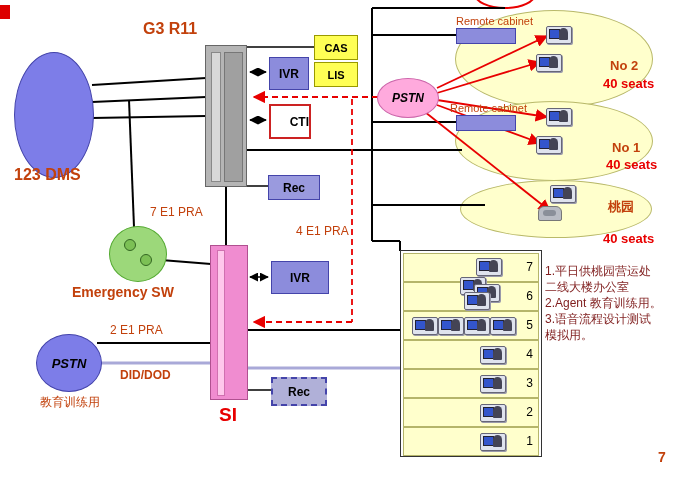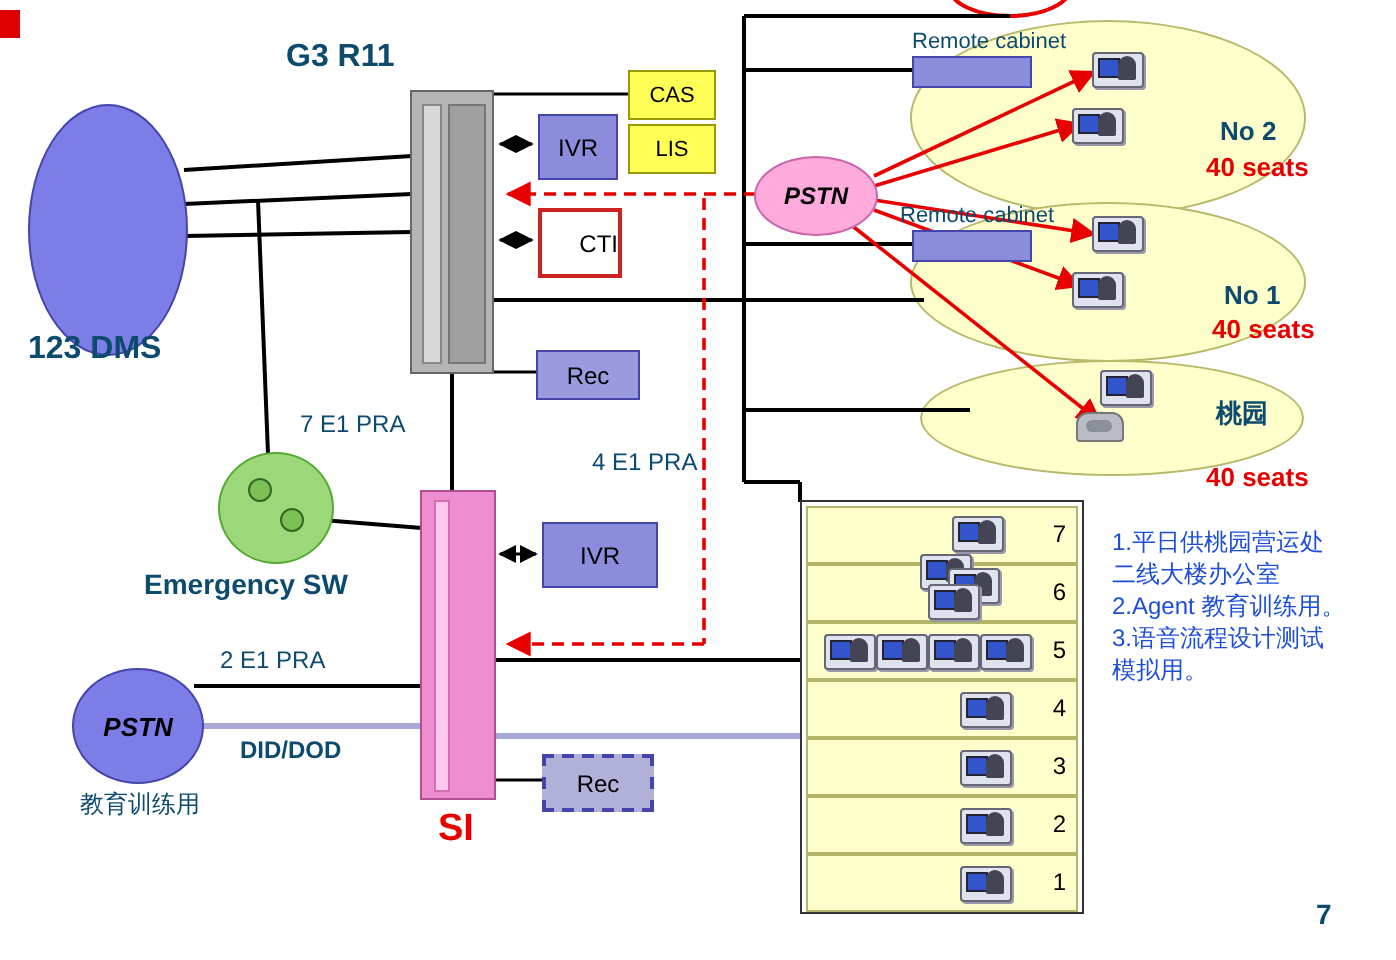--- a/index.html
+++ b/index.html
@@ -1,31 +1,31 @@
 <!DOCTYPE html>
 <html><head>
 <meta charset="utf-8">
 <style>
   html,body{margin:0;padding:0;background:#fff;}
   .stage{position:relative;width:698px;height:480px;background:#fff;
          font-family:"Liberation Sans",sans-serif;overflow:hidden;}
   .abs{position:absolute;}
-  .lbl{position:absolute;color:#0c4a6e;font-size:12px;white-space:nowrap;}
+  .lbl{position:absolute;color:#c2410c;font-size:12px;white-space:nowrap;}
   .bold{font-weight:bold;}
   .red{color:#e80000;}
   svg.wires{position:absolute;left:0;top:0;z-index:2;pointer-events:none;}
   .ell{position:absolute;border-radius:50%;font-style:italic;}
   .yellow-ell{background:#ffffcc;border:1px solid #b9b96a;z-index:1;}
   .blue-ell{background:#7d7de8;border:1px solid #4444aa;z-index:3;}
   .pink-ell{background:#ffaadd;border:1px solid #cc66aa;z-index:3;
             display:flex;align-items:center;justify-content:center;font-weight:bold;font-size:12px;}
   .green-circ{position:absolute;border-radius:50%;background:#9cd87a;border:1px solid #55aa33;z-index:3;}
   .knob{position:absolute;width:10px;height:10px;border-radius:50%;background:#7cc055;border:1px solid #336622;}
   .box{position:absolute;z-index:3;display:flex;align-items:center;justify-content:center;
-       font-size:12px;color:#000;}
+       font-size:12px;color:#000;font-weight:bold;}
   .ivr-box{background:#8c8cdc;border:1px solid #4444aa;}
   .cti-box{background:#ffffff;border:2px solid #cc2222;}
   .yel-box{background:#ffff55;border:1px solid #999900;font-size:11px;}
   .rec-box{background:#9a9ade;border:1px solid #4444aa;}
   .rec-box2{background:#b0b0d8;border:2px dashed #4444aa;}
   .cab-box{background:#8c8cdc;border:1px solid #4444aa;}
   .g3-box{position:absolute;background:#b5b5b5;border:1px solid #666;z-index:3;}
   .g3-strip1{position:absolute;left:5px;top:6px;width:8px;height:128px;background:#d8d8d8;border:1px solid #888;}
   .g3-strip2{position:absolute;left:18px;top:6px;width:17px;height:128px;background:#a0a0a0;border:1px solid #777;}
   .si-box{position:absolute;background:#f08cd0;border:1px solid #b05090;z-index:3;}
@@ -35,21 +35,21 @@
   .floor-row{position:absolute;left:2px;width:134px;height:27px;background:#ffffcc;border:1px solid #b5b56a;}
   .floor-num{position:absolute;right:5px;top:6px;font-size:12px;color:#000;}
   .pc{position:absolute;width:24px;height:16px;background:#dfe3ee;border:1px solid #667;border-radius:2px;
       box-shadow:1px 1px 0 #99a;z-index:4;}
   .pc::before{content:"";position:absolute;left:2px;top:2px;width:9px;height:8px;background:#3355cc;border:1px solid #223;}
   .pc::after{content:"";position:absolute;right:3px;top:1px;width:9px;height:12px;background:#445;border-radius:5px 5px 1px 1px;}
   .phone{position:absolute;width:22px;height:13px;background:#b9bcc4;border:1px solid #777;
          border-radius:6px 6px 2px 2px;z-index:4;}
   .phone::before{content:"";position:absolute;left:4px;top:3px;width:13px;height:6px;background:#8a8f99;border-radius:3px;}
   .red-marker{position:absolute;left:0;top:5px;width:10px;height:14px;background:#dd0000;z-index:5;}
-  .notes div{font-size:12px;line-height:16px;color:#1d4ed8;white-space:nowrap;margin-left:11px;}
+  .notes div{font-size:12px;line-height:16px;color:#7f1d1d;white-space:nowrap;}
 </style>
 </head>
 <body>
 
 <div class="stage">
 
   <div class="red-marker"></div>
 
   <div class="ell yellow-ell" style="left:455px;top:10px;width:196px;height:96px;"></div>
   <div class="ell yellow-ell" style="left:455px;top:101px;width:196px;height:78px;"></div>

